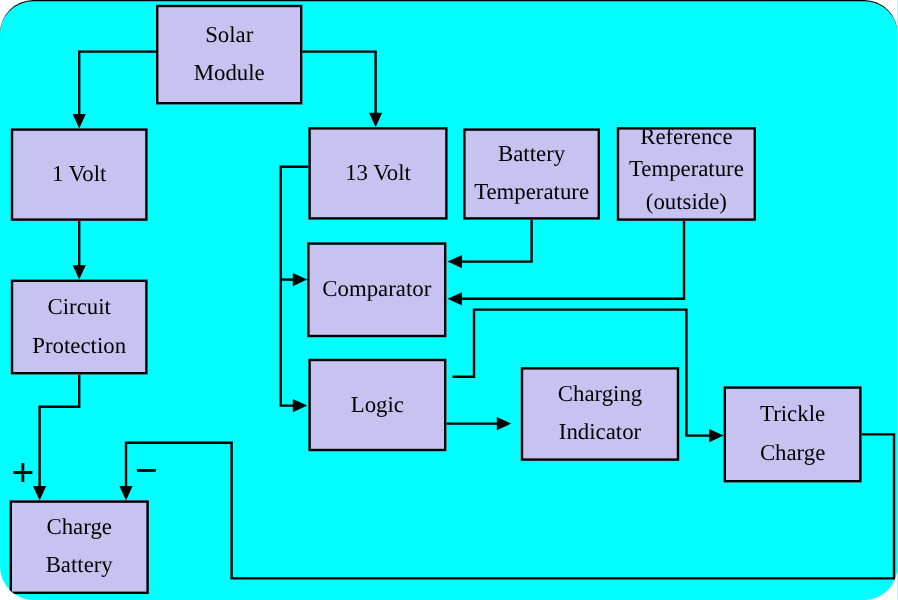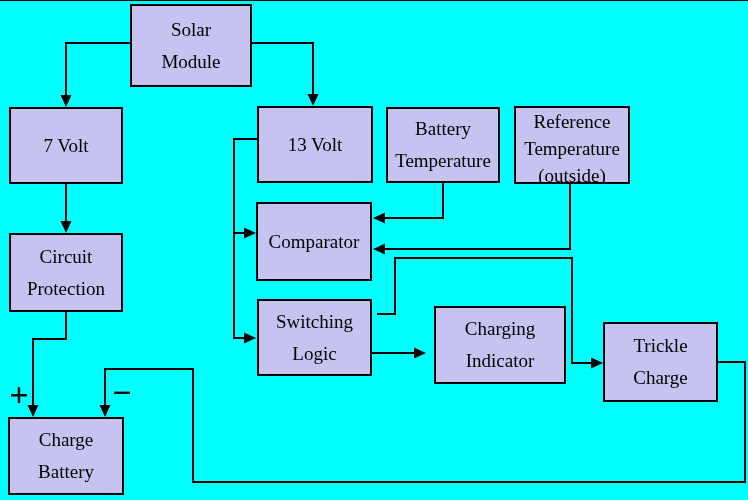--- a/index.html
+++ b/index.html
@@ -8,20 +8,21 @@
   }
   #canvas {
     position: relative;
     width: 748px;
     height: 500px;
     background: #00ffff;
     overflow: hidden;
     font-family: "Liberation Serif", "DejaVu Serif", serif;
     border-top: 1px solid #000;
     box-sizing: border-box;
+    border-radius: 28px;
   }
   #connector-layer {
     position: absolute;
     left: 0;
     top: 0;
     width: 748px;
     height: 500px;
   }
   #connector-layer polyline {
     fill: none;
@@ -41,21 +42,21 @@
     display: flex;
     flex-direction: column;
     align-items: center;
     justify-content: center;
     text-align: center;
     font-size: 19px;
     line-height: 32px;
     overflow: hidden;
   }
   .node.tight {
-    justify-content: flex-start;
+    justify-content: flex-end;
     line-height: 27px;
     padding-top: 0;
   }
   .terminal {
     position: absolute;
     color: #000000;
     font-size: 34px;
     font-weight: bold;
     line-height: 34px;
     width: 30px;
@@ -101,21 +102,21 @@
     <polyline points="718,361 745,361 745,481 193,481 193,368 105,368 105,405"></polyline>
     <polygon points="99.5,404 110.5,404 105,416"></polygon>
   </svg>
 
   <div class="node" style="left:130px;top:3px;width:122px;height:83px">
     <span>Solar</span>
     <span>Module</span>
   </div>
 
   <div class="node" style="left:9px;top:106px;width:114px;height:77px">
-    <span>7 Volt</span>
+    <span>1 Volt</span>
   </div>
 
   <div class="node" style="left:257px;top:105px;width:116px;height:77px">
     <span>13 Volt</span>
   </div>
 
   <div class="node" style="left:386px;top:106px;width:114px;height:76px">
     <span>Battery</span>
     <span>Temperature</span>
   </div>
@@ -129,21 +130,20 @@
   <div class="node" style="left:256px;top:201px;width:116px;height:79px">
     <span>Comparator</span>
   </div>
 
   <div class="node" style="left:9px;top:232px;width:114px;height:79px">
     <span>Circuit</span>
     <span>Protection</span>
   </div>
 
   <div class="node" style="left:257px;top:298px;width:115px;height:77px">
-    <span>Switching</span>
     <span>Logic</span>
   </div>
 
   <div class="node" style="left:434px;top:305px;width:132px;height:78px">
     <span>Charging</span>
     <span>Indicator</span>
   </div>
 
   <div class="node" style="left:603px;top:321px;width:115px;height:80px">
     <span>Trickle</span>

